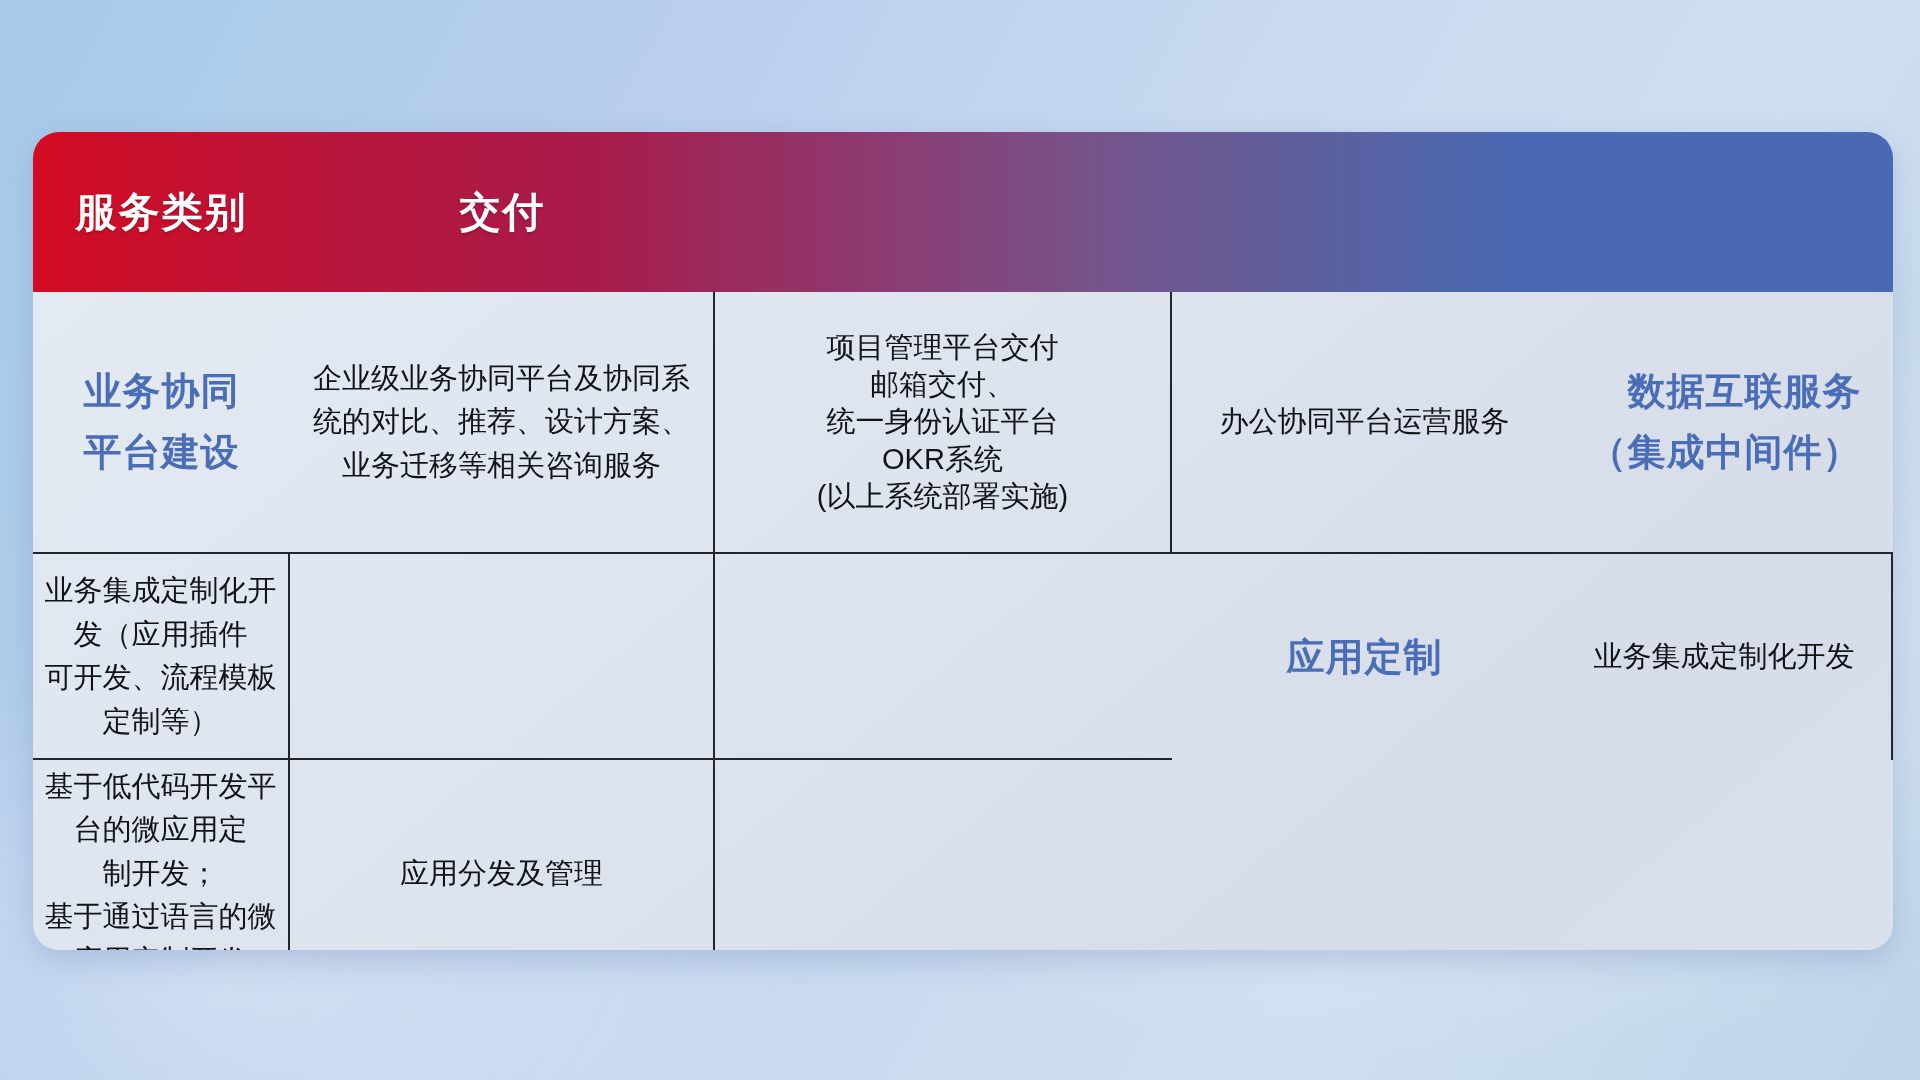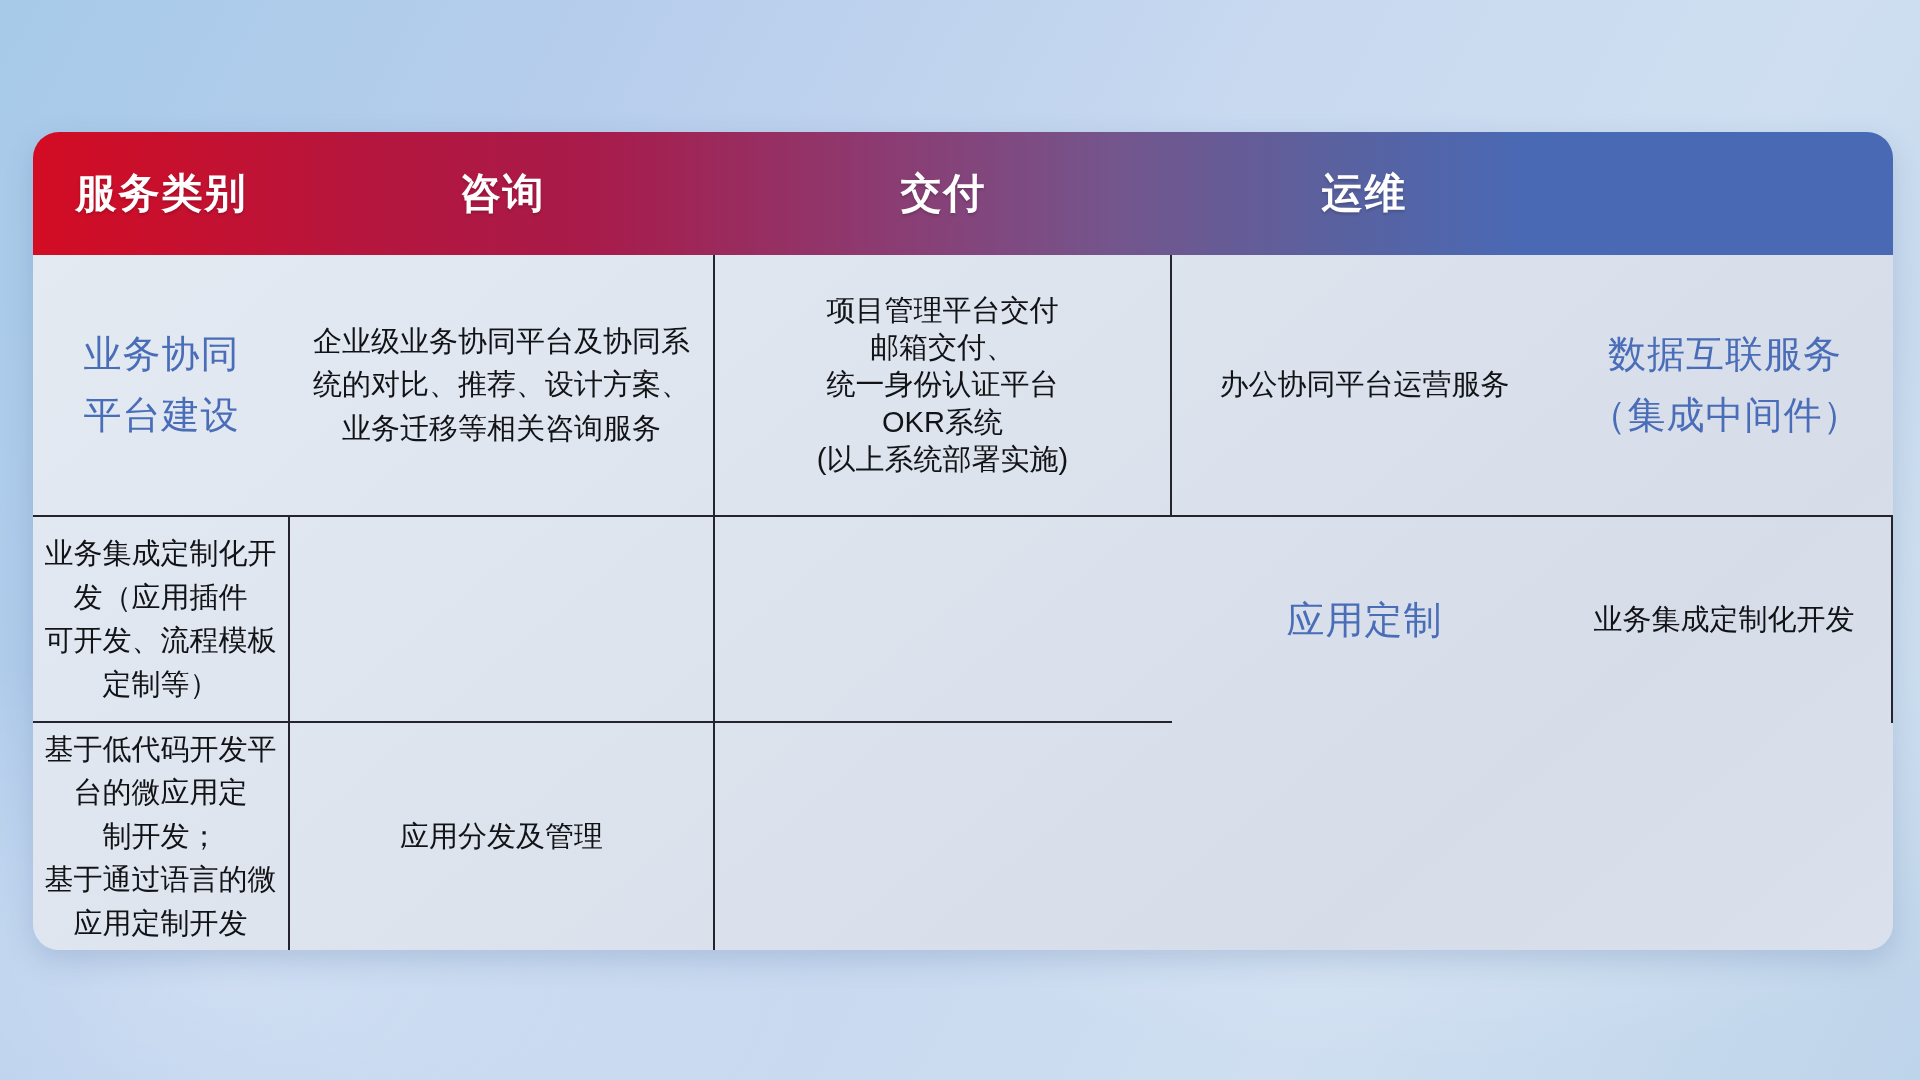--- a/index.html
+++ b/index.html
@@ -20,21 +20,21 @@
     position: absolute;
     left: 33px; top: 132px;
     width: 1860px; height: 818px;
     border-radius: 26px;
     overflow: hidden;
     box-shadow: 0 10px 28px rgba(70, 100, 150, 0.22);
   }
   .thead {
     display: grid;
     grid-template-columns: 257px 425px 457px 385px 336px;
-    height: 123px;
+    height: 160px;
     background: linear-gradient(90deg, #d30c23 0%, #b5163e 18%, #a81b4a 30%, #8d3a70 45%, #74558c 58%, #5a619f 70%, #4a69b4 80%, #4a69b4 100%);
   }
   .th {
     display: flex; align-items: center; justify-content: center;
     color: #ffffff;
     font-size: 41px;
     font-weight: bold;
     letter-spacing: 2px;
     text-shadow: 0 2px 3px rgba(0,0,0,0.18);
   }
@@ -51,39 +51,38 @@
     white-space: pre-line;
     color: #121317;
     font-size: 29px;
     line-height: 1.5;
     padding: 18px 10px;
     box-sizing: border-box;
   }
   .td.cat {
     color: #4a6db8;
     font-size: 38px;
-    font-weight: normal;
+    font-weight: bold;
     line-height: 1.6;
     letter-spacing: 1px;
+    text-align: right;
   }
   .td.tight { line-height: 1.28; }
   .br { border-right: 2px solid #23242c; }
   .bb { border-bottom: 2px solid #23242c; }
 </style>
 </head>
 <body>
 
 <div class="stage">
   <div class="table-card">
 
     <div class="thead">
       <div class="th">服务类别</div>
-      <div class="th">咨询</div>
       <div class="th">交付</div>
-      <div class="th">运维</div>
     </div>
 
     <div class="tbody">
 
       <div class="td cat bb">业务协同
 平台建设</div>
       <div class="td br bb">企业级业务协同平台及协同系
 统的对比、推荐、设计方案、
 业务迁移等相关咨询服务</div>
       <div class="td br bb tight">项目管理平台交付

